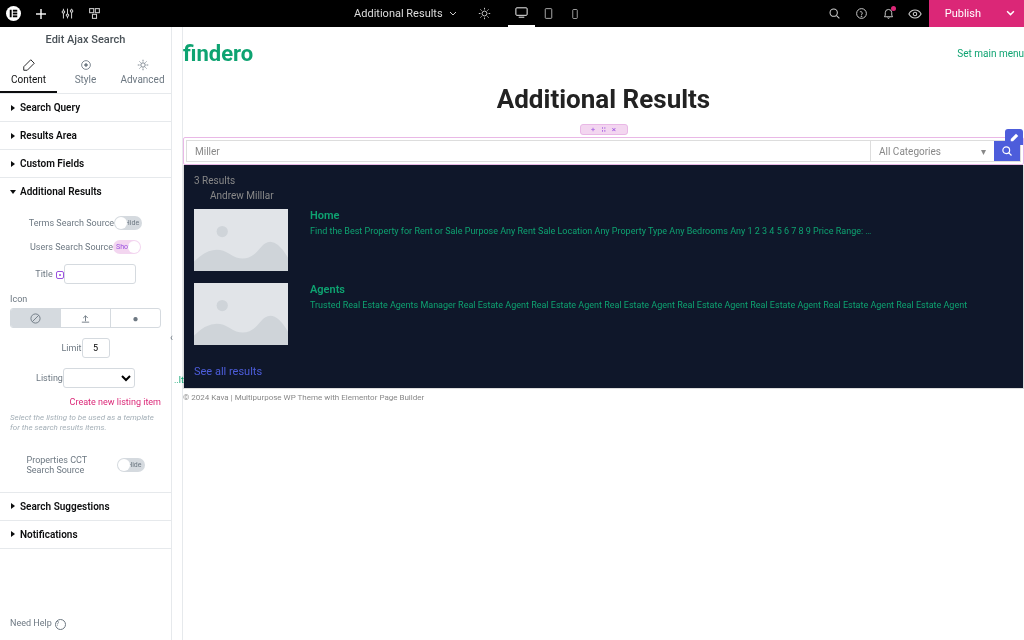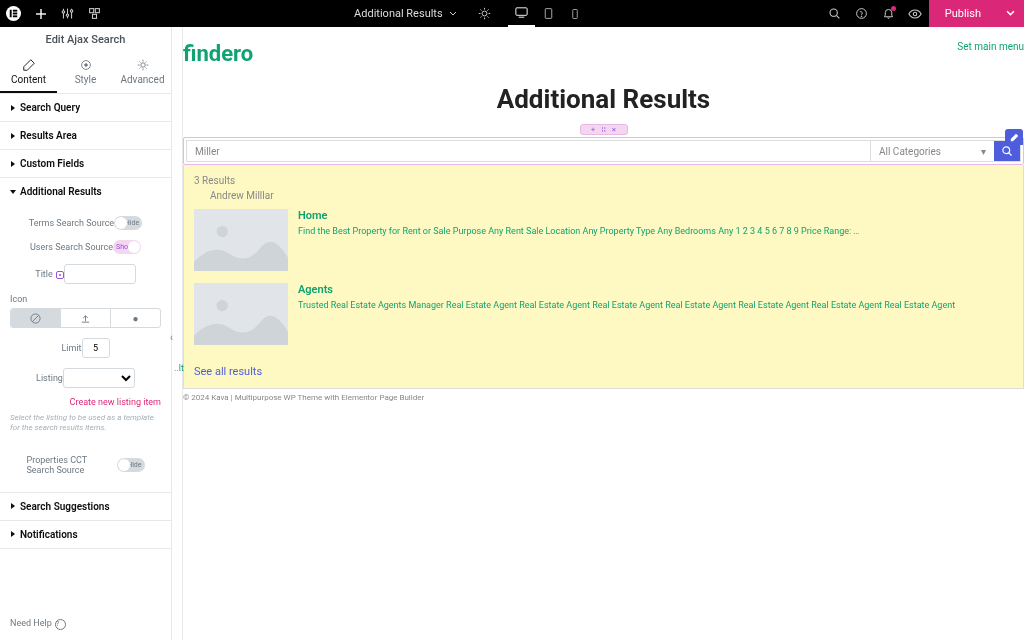--- a/index.html
+++ b/index.html
@@ -42,39 +42,39 @@
 .ip-seg{flex:1;display:flex;align-items:center;justify-content:center;border-right:1px solid #d5dadf;font-size:10px;color:#6d7882}
 .ip-seg:last-child{border-right:none}
 .ip-seg.active{background:#d5dadf}
 .link-new{text-align:right;font-size:9px;color:#db2777;cursor:pointer;padding:4px 0}
 .hint{font-size:8px;color:#a4afb7;font-style:italic;line-height:1.3;padding:2px 0}
 .side-footer{margin-top:auto;text-align:left;padding:10px;font-size:9px;color:#6d7882}
 .side-footer .q{display:inline-block;width:11px;height:11px;border:1px solid #6d7882;border-radius:50%;font-size:7px;line-height:9px;margin-left:3px}
 
 .side-collapse{width:11px;background:#fff;border-right:1px solid #e6e9ec;position:relative}
 .side-collapse-btn{position:absolute;top:305px;left:-2px;font-size:10px;color:#6d7882}
-.cutoff{position:absolute;top:336px;left:2px;font-size:9px;color:#0ea371}
+.cutoff{position:absolute;top:348px;left:2px;font-size:9px;color:#0ea371}
 
 .canvas{flex:1;background:#fff;overflow:auto}
 .page{max-width:932px;margin:0 auto;padding:8px 0 0}
-.site-head{display:flex;justify-content:space-between;padding:6px 0 14px}
+.site-head{display:flex;justify-content:space-between;align-items:center;padding:6px 0 14px}
 .brand{font-size:22px;font-weight:700;color:#0ea371}
 .mainmenu{font-size:10px;color:#0ea371}
 .page-title{text-align:center;font-size:26px;font-weight:700;color:#222;margin:4px 0 10px}
 .widget-handle{width:48px;height:11px;background:#f3d6f0;border:1px solid #e9b8e6;border-radius:3px;margin:0 auto 2px;display:flex;align-items:center;justify-content:center;gap:6px;font-size:8px;color:#9b51e0}
 .edit-chip{position:absolute;right:0;top:-9px;width:18px;height:16px;background:#4d5ddb;border-radius:3px 3px 0 0;display:flex;align-items:center;justify-content:center;color:#fff;font-size:9px}
 .searchbox{position:relative;border:1px solid #e9b8e6;padding:2px;border-radius:2px}
 .searchbox-inner{display:flex;height:22px;border:1px solid #ddd}
 .sb-input{flex:1;border:none;padding:0 8px;font-size:10px;color:#888;outline:none}
 .sb-cat{width:124px;border-left:1px solid #ddd;display:flex;align-items:center;padding:0 8px;font-size:10px;color:#888;justify-content:space-between}
 .sb-btn{width:26px;background:#4d5ddb;display:flex;align-items:center;justify-content:center;color:#fff}
-.results-panel{border:1px solid #ddd;border-top:none;background:#fef9c3;padding:10px 0}
+.results-panel{border:1px solid #ddd;border-top:none;background:#0f172a;padding:10px 0}
 .res-count{font-size:10px;color:#888;padding:0 10px 4px}
 .res-sub{font-size:10px;color:#888;padding:0 26px 8px}
-.res-item{display:flex;gap:10px;padding:0 10px 12px}
+.res-item{display:flex;gap:22px;padding:0 10px 12px}
 .thumb{width:94px;height:62px;background:#e6e9ec;position:relative;overflow:hidden}
 .thumb svg{width:100%;height:100%}
 .res-body{flex:1}
 .res-title{font-size:11px;font-weight:600;color:#0ea371;margin-bottom:3px}
 .res-desc{font-size:9px;color:#0ea371;line-height:1.4}
 .see-all{padding:8px 10px 0;font-size:11px;font-weight:400;color:#4d5ddb}
 .footer-credit{font-size:8px;color:#888;padding:4px 0}
 .dyntag{display:inline-block;width:8px;height:8px;border:1px solid #9b51e0;border-radius:2px;margin-left:3px;vertical-align:middle;position:relative}
 .dyntag::after{content:'';position:absolute;width:2px;height:2px;background:#9b51e0;border-radius:50%;top:2px;left:2px}
 </style>

